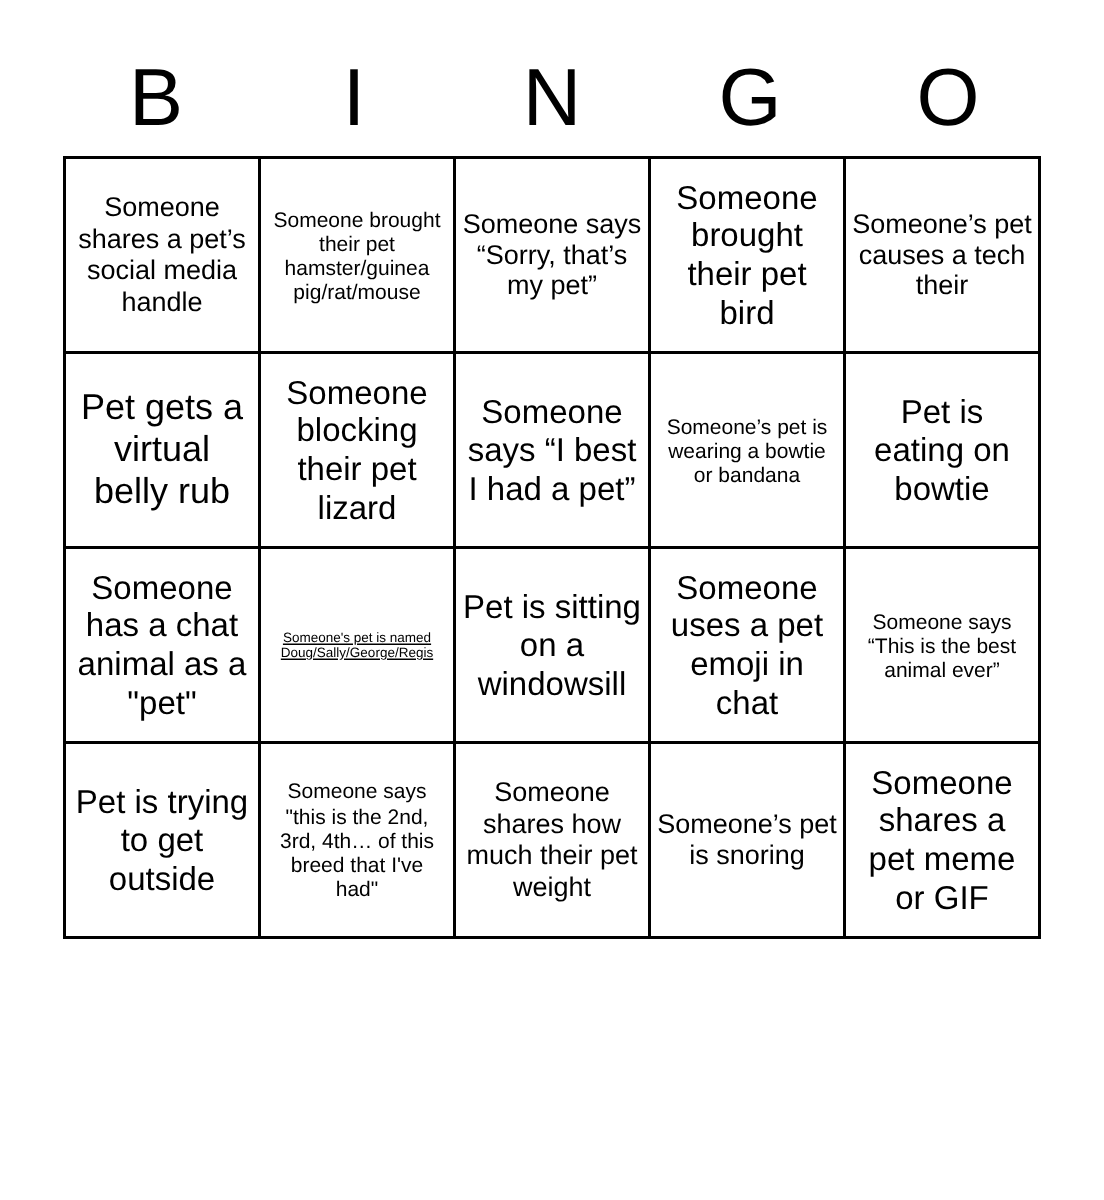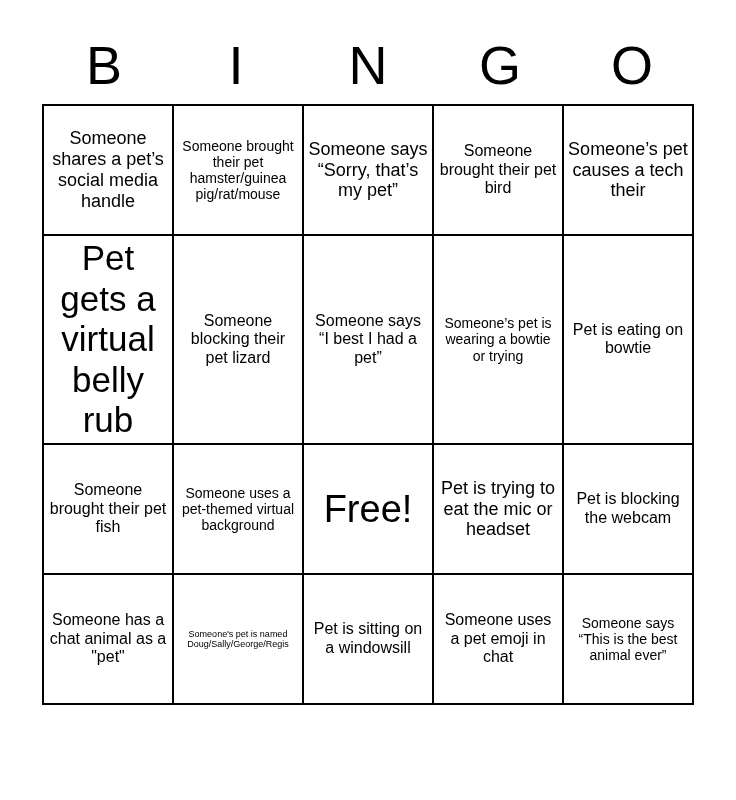--- a/index.html
+++ b/index.html
@@ -47,25 +47,25 @@
     width: 130px;
     height: 130px;
     text-align: center;
     vertical-align: middle;
     padding: 2px 4px;
     box-sizing: border-box;
     line-height: 1.16;
     word-wrap: break-word;
     overflow: hidden;
   }
-  .sz-xl { font-size: 35px; }
-  .sz-l  { font-size: 16px; }
+  .sz-xl { font-size: 24px; }
+  .sz-l  { font-size: 22px; }
   .sz-m  { font-size: 18px; }
   .sz-s  { font-size: 14px; }
-  .sz-xxs{ font-size: 9px; }
+  .sz-xxs{ font-size: 9px; text-decoration: underline; }
   .free { font-size: 38px; }
 </style>
 </head>
 <body>
 
 <div class="bingo-wrap">
 
   <div class="header-row">
     <div class="header-letter">B</div>
     <div class="header-letter">I</div>
@@ -80,33 +80,33 @@
         <td class="sz-m">Someone shares a pet’s social media handle</td>
         <td class="sz-s">Someone brought their pet hamster/guinea pig/rat/mouse</td>
         <td class="sz-m">Someone says “Sorry, that’s my pet”</td>
         <td class="sz-l">Someone brought their pet bird</td>
         <td class="sz-m">Someone’s pet causes a tech their</td>
       </tr>
       <tr>
         <td class="sz-xl">Pet gets a virtual belly rub</td>
         <td class="sz-l">Someone blocking their pet lizard</td>
         <td class="sz-l">Someone says “I best I had a pet”</td>
-        <td class="sz-s">Someone’s pet is wearing a bowtie or trying</td>
+        <td class="sz-s">Someone’s pet is wearing a bowtie or bandana</td>
         <td class="sz-l">Pet is eating on bowtie</td>
-      </tr>
-      <tr>
-        <td class="sz-l">Someone brought their pet fish</td>
-        <td class="sz-s">Someone uses a pet-themed virtual background</td>
-        <td class="free">Free!</td>
-        <td class="sz-m">Pet is trying to eat the mic or headset</td>
-        <td class="sz-l">Pet is blocking the webcam</td>
       </tr>
       <tr>
         <td class="sz-l">Someone has a chat animal as a "pet"</td>
         <td class="sz-xxs">Someone's pet is named Doug/Sally/George/Regis</td>
         <td class="sz-l">Pet is sitting on a windowsill</td>
         <td class="sz-l">Someone uses a pet emoji in chat</td>
         <td class="sz-s">Someone says “This is the best animal ever”</td>
       </tr>
+      <tr>
+        <td class="sz-l">Pet is trying to get outside</td>
+        <td class="sz-s">Someone says "this is the 2nd, 3rd, 4th… of this breed that I've had"</td>
+        <td class="sz-m">Someone shares how much their pet weight</td>
+        <td class="sz-m">Someone’s pet is snoring</td>
+        <td class="sz-l">Someone shares a pet meme or GIF</td>
+      </tr>
     </tbody>
   </table>
 
 </div>
 
 </body></html>

